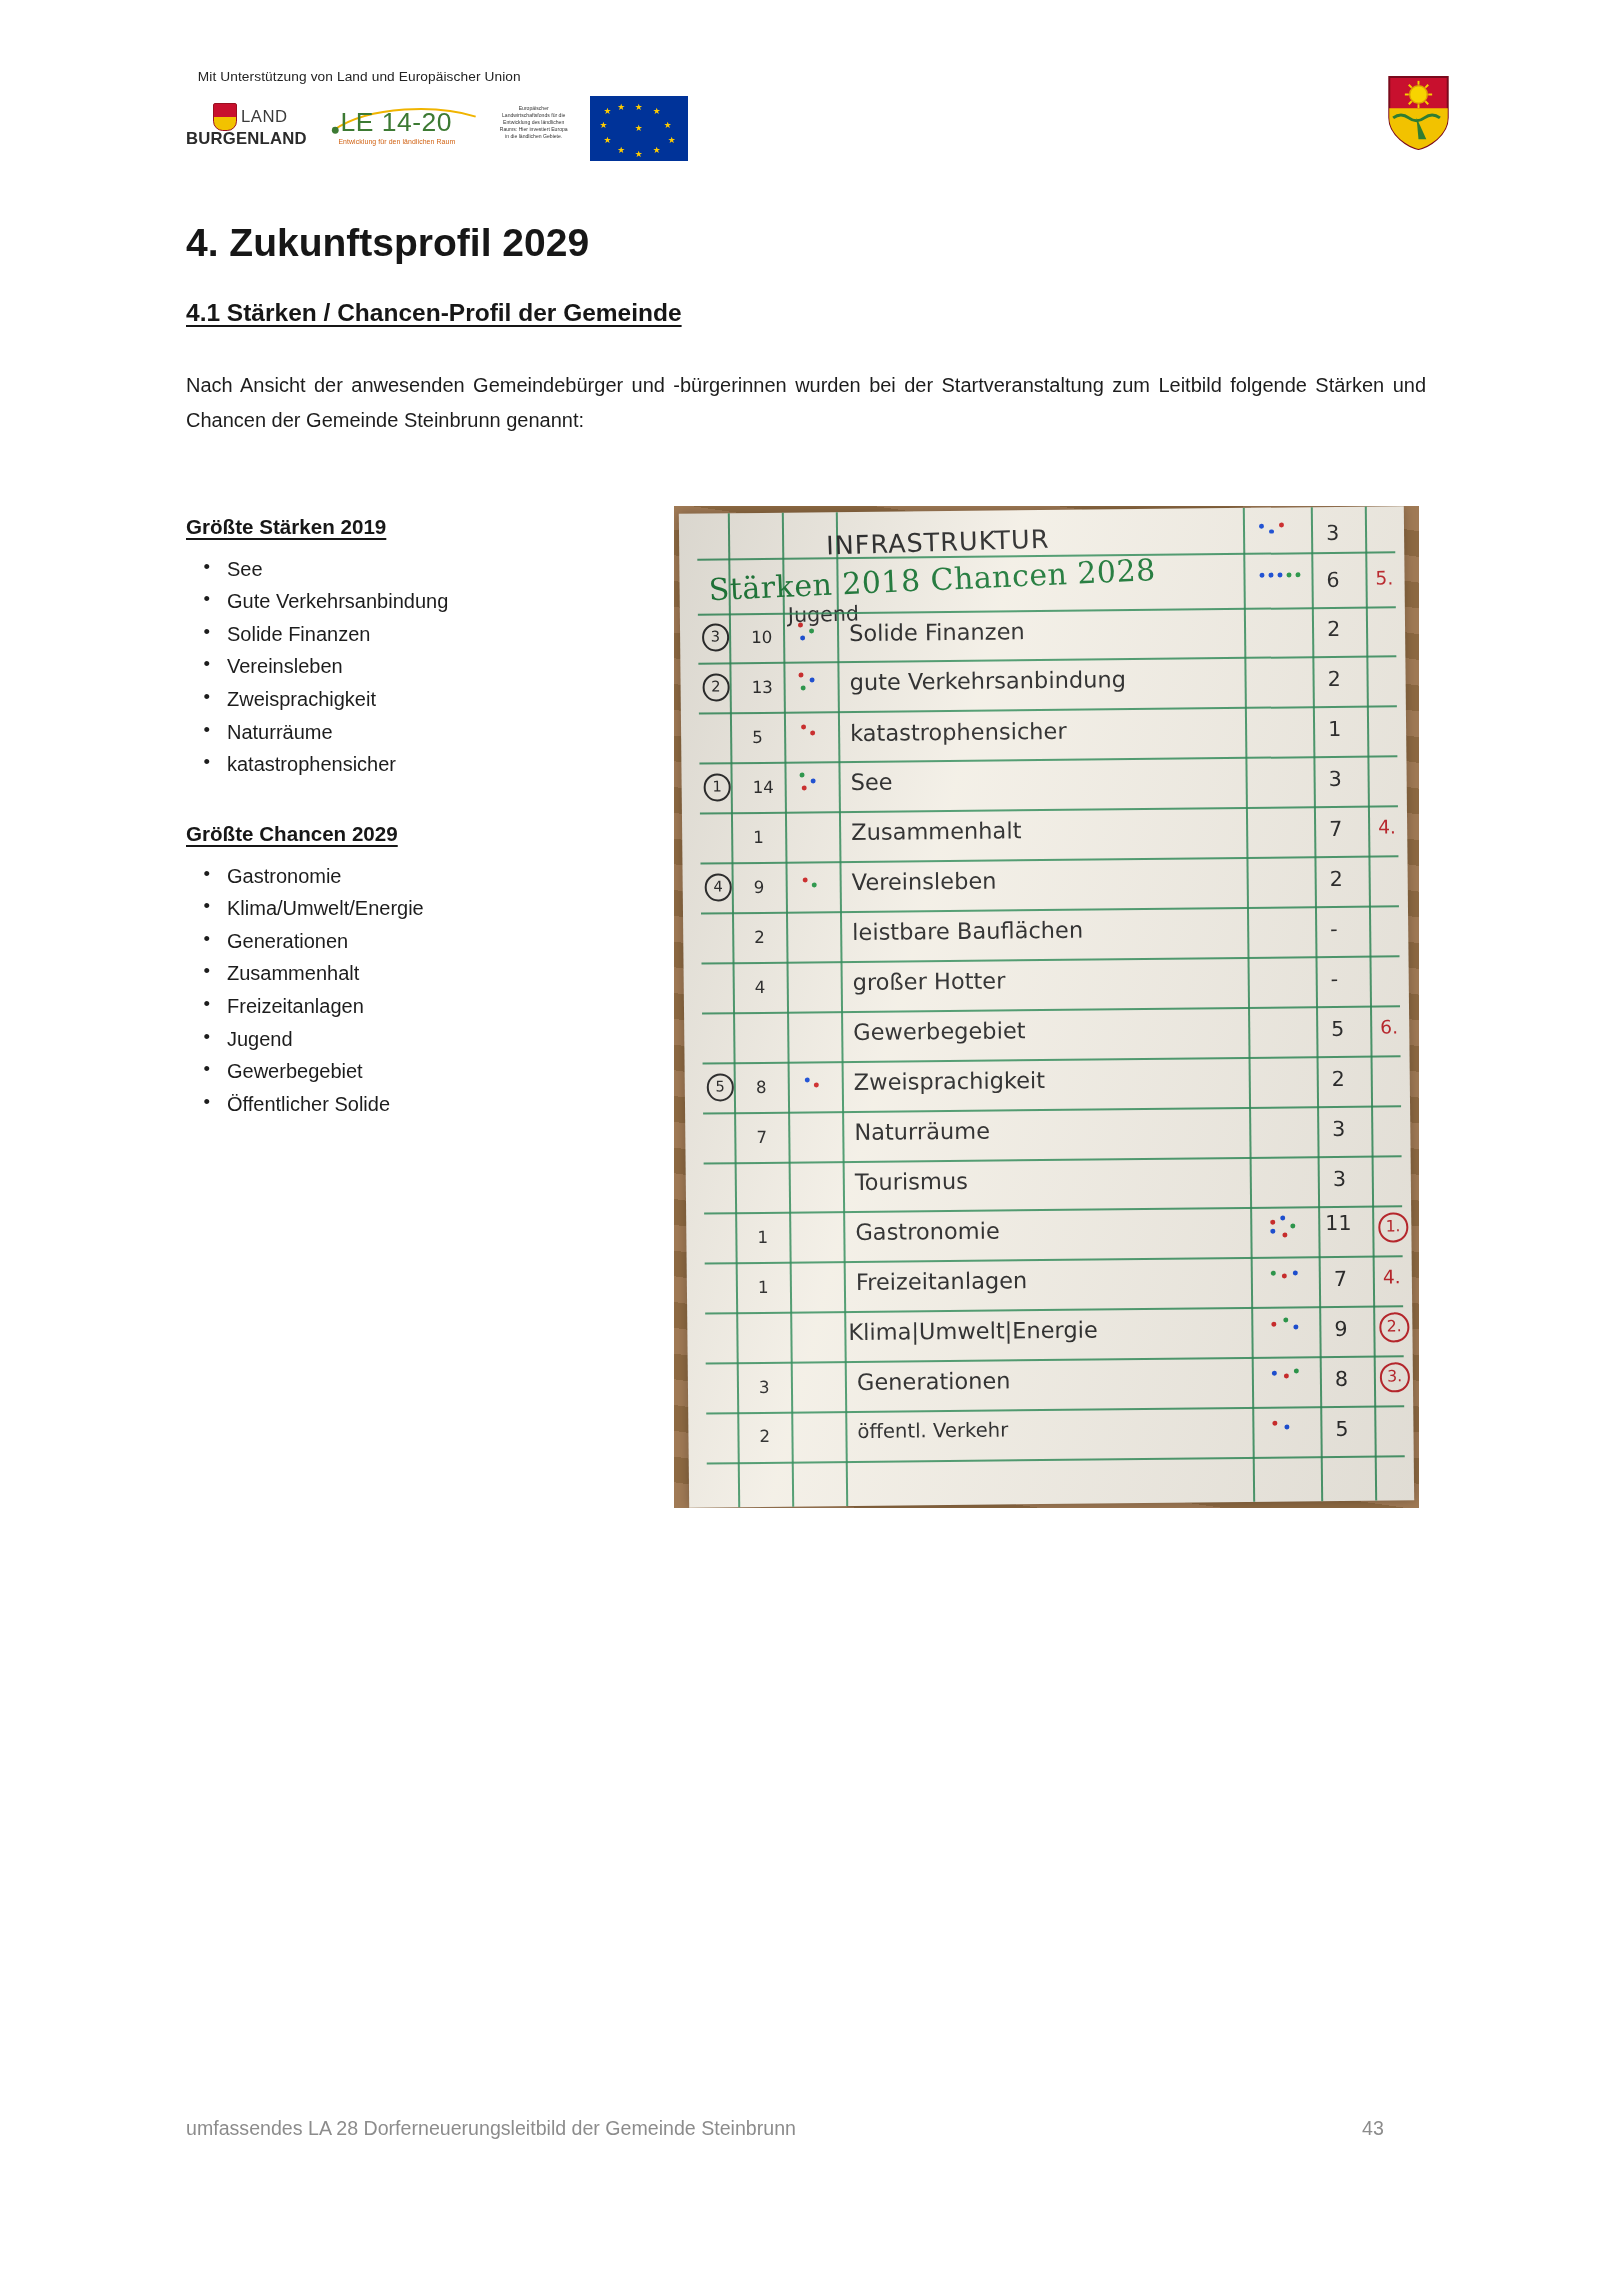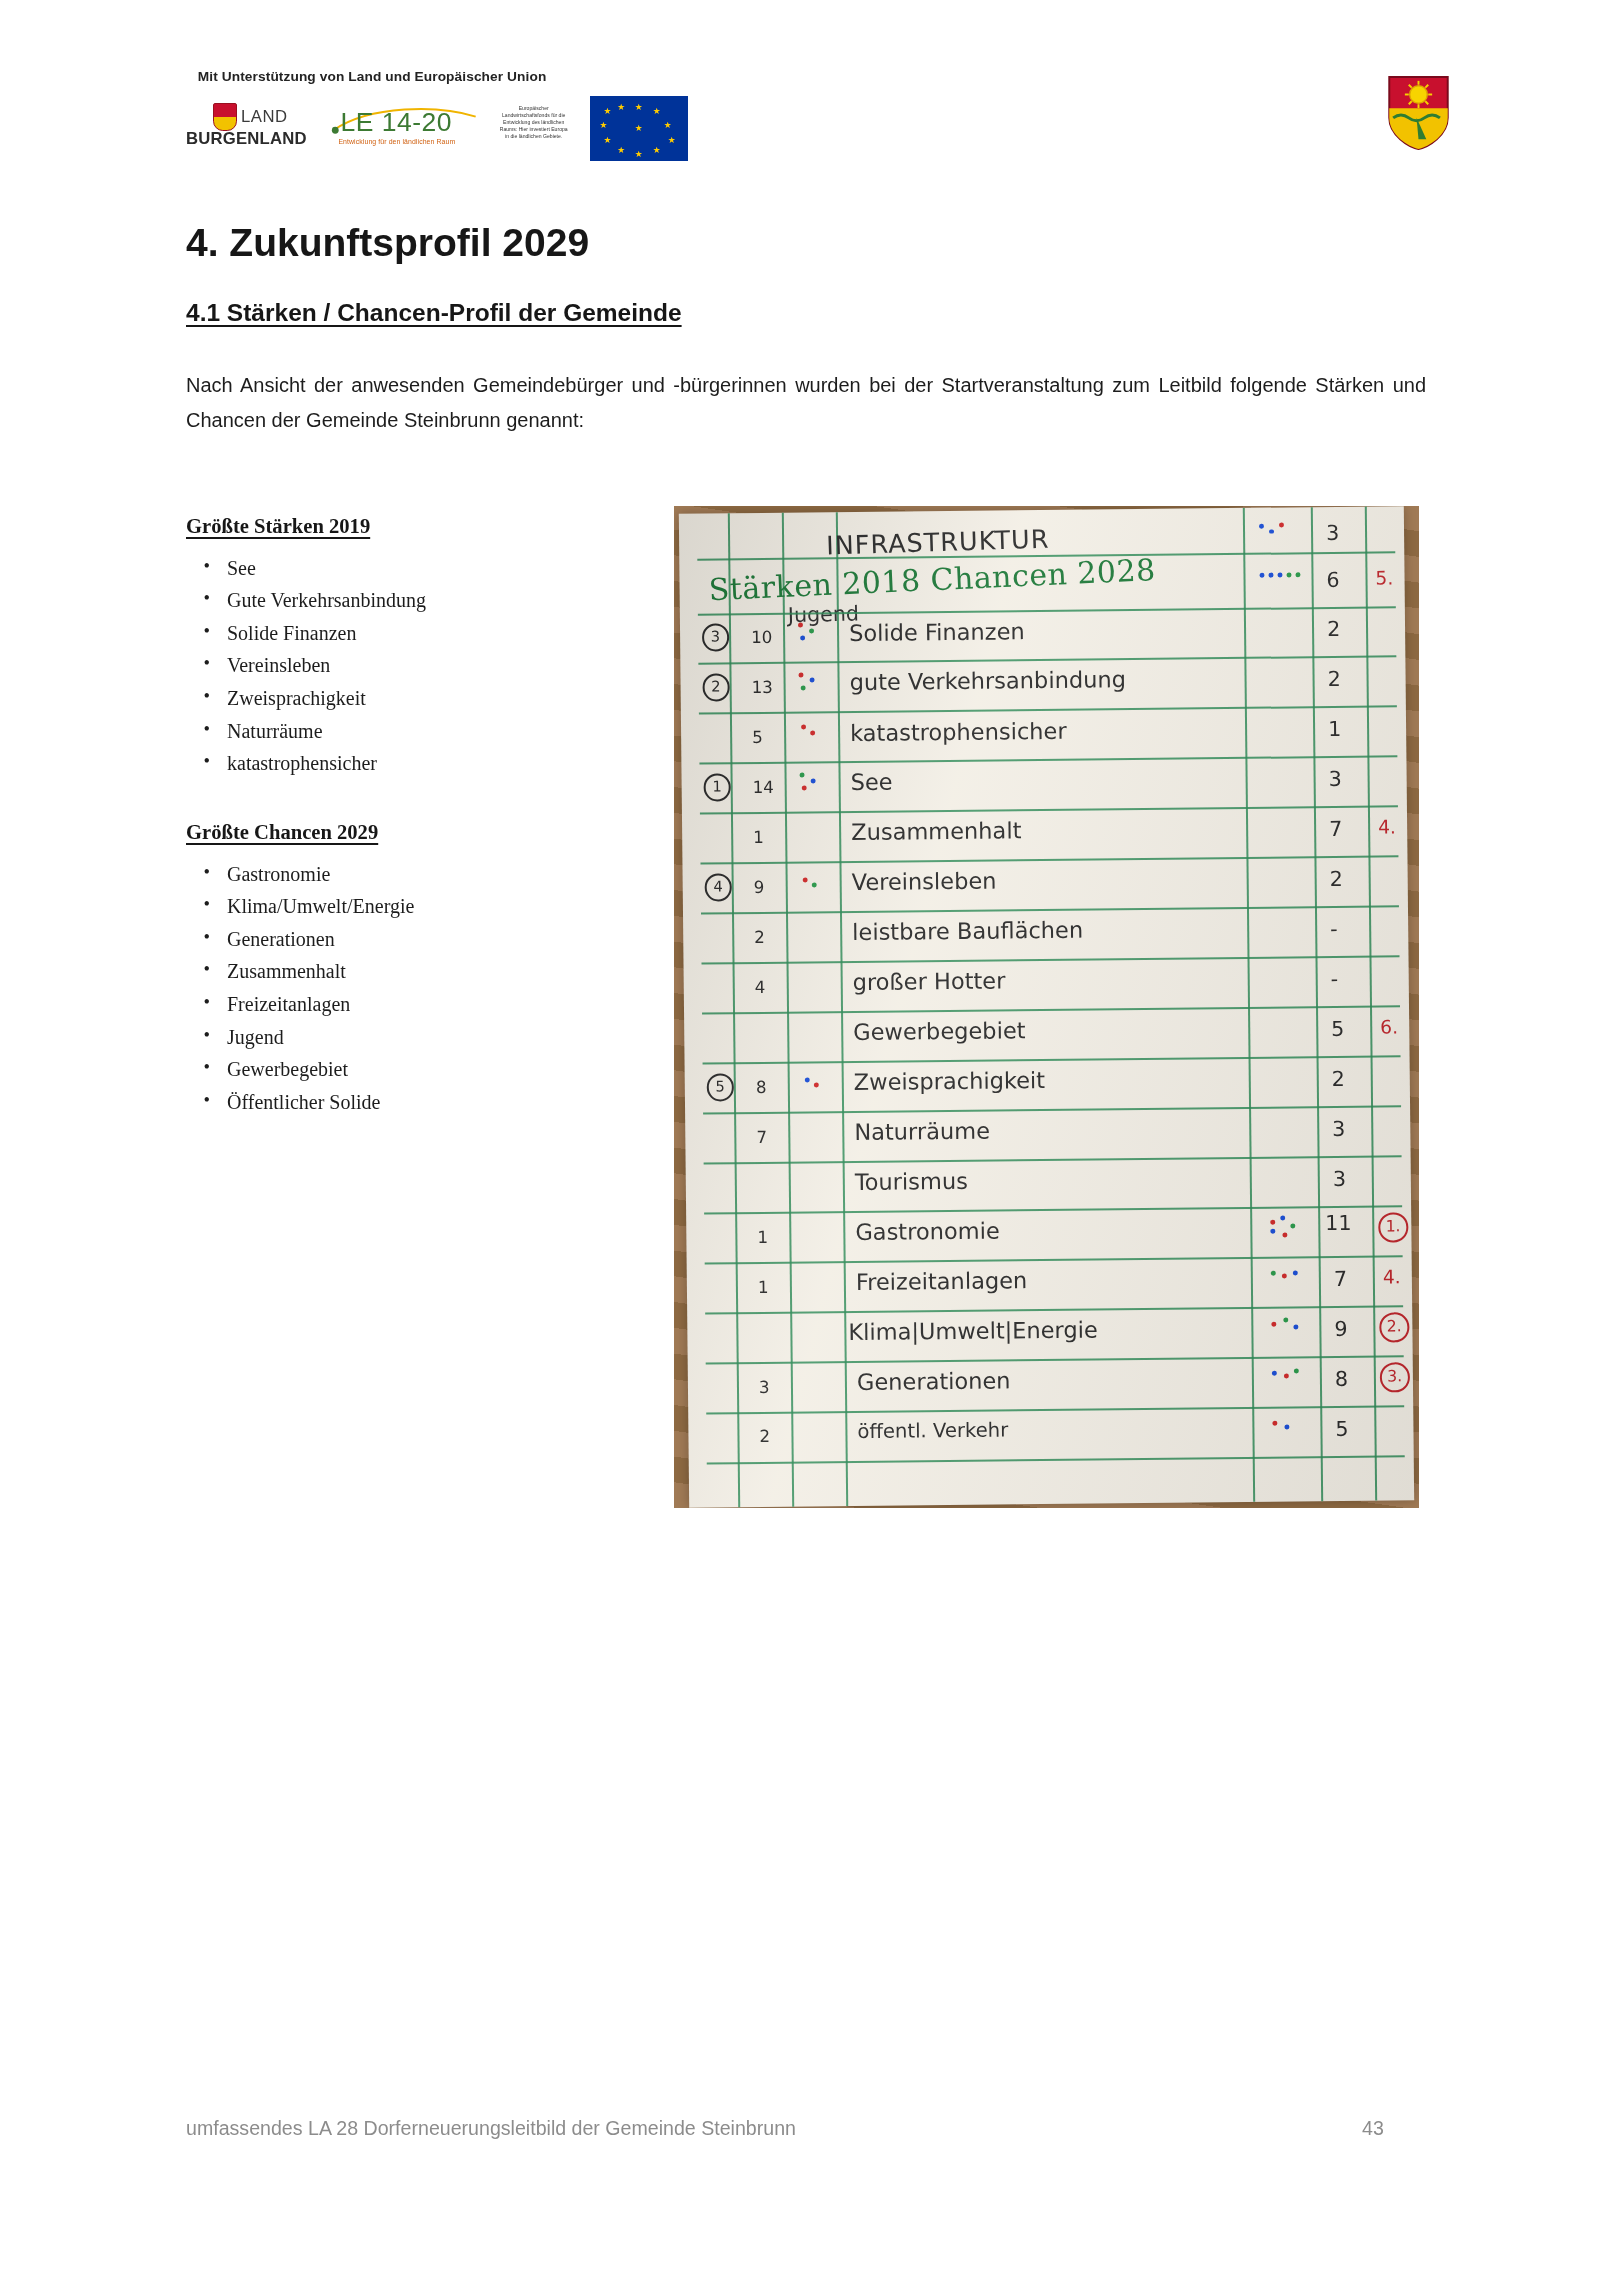--- a/index.html
+++ b/index.html
@@ -28,21 +28,20 @@
     height: 108px;
   }
   .eu-support-text {
     position: absolute;
     left: 11.8px;
     top: 0px;
     font-size: 13.7px;
     letter-spacing: 0.1px;
     color: #232323;
     white-space: nowrap;
-    font-weight: bold;
   }
   .logo-row {
     position: absolute;
     left: 0px;
     top: 27.4px;
     display: flex;
     align-items: center;
     gap: 21.6px;
   }
   .logo-burgenland {
@@ -175,21 +174,20 @@
     line-height: 1.75;
     color: #1d1d1d;
     text-align: justify;
   }
 
   .col-left {
     position: absolute;
     left: 186px;
     top: 515px;
     width: 451px;
-    font-family: Liberation Serif, serif;
   }
   .list-title {
     font-size: 20.6px;
     font-weight: bold;
     color: #171717;
     text-decoration: underline;
     text-underline-offset: 3.9px;
     margin: 0 0 13.7px 0;
   }
   ul.bullets {

